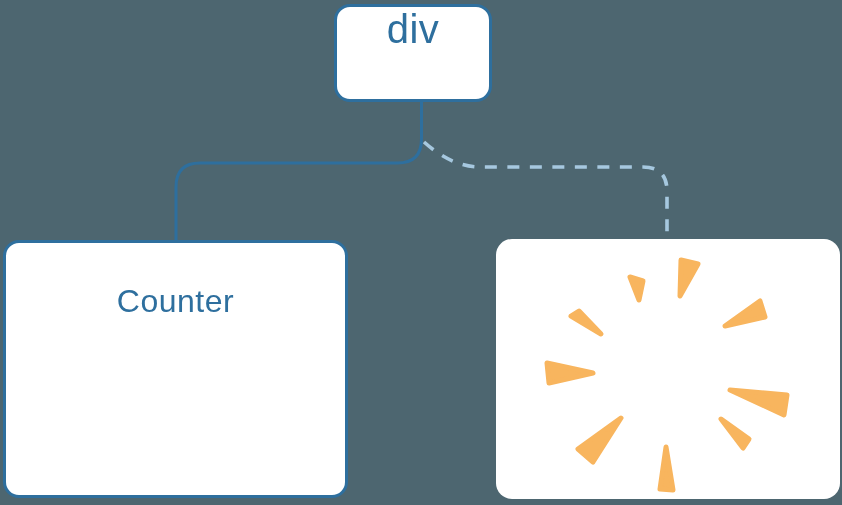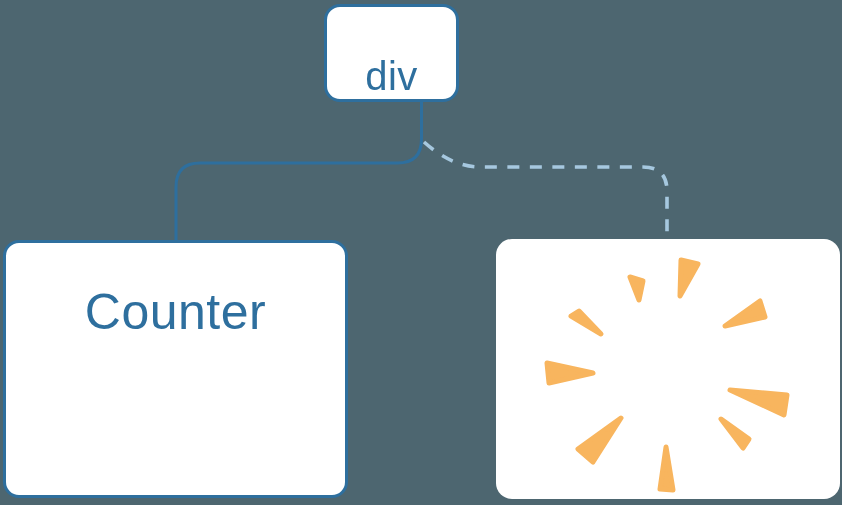--- a/index.html
+++ b/index.html
@@ -32,26 +32,26 @@
     stroke-width: 3;
   }
   .dashed-link {
     fill: none;
     stroke: var(--dashed-blue);
     stroke-width: 3.6;
     stroke-dasharray: 12 10.5;
   }
   .node-root {
     position: absolute;
-    left: 324px; top: 4px;
-    width: 135px; height: 98px;
+    left: 334px; top: 4px;
+    width: 158px; height: 98px;
     background: var(--card-white);
     border: 3px solid var(--node-blue);
     border-radius: 16px;
-    display: flex; align-items: flex-end; justify-content: center;
+    display: flex; align-items: flex-start; justify-content: center;
   }
   .node-root-label {
     color: var(--node-blue);
     font-size: 40px;
     font-weight: 500;
     letter-spacing: 0.5px;
   }
   .card {
     position: absolute;
     background: var(--card-white);
@@ -59,21 +59,21 @@
   }
   .card-counter {
     left: 3px; top: 240px;
     width: 345px; height: 258px;
     border: 3px solid var(--node-blue);
     display: flex; flex-direction: column; align-items: center;
   }
   .card-title {
     margin-top: 40px;
     color: var(--node-blue);
-    font-size: 50px;
+    font-size: 32px;
     font-weight: 500;
     letter-spacing: 0.5px;
   }
   .pill {
     margin-top: 26px;
     width: 270px; height: 101px;
     border: 2.5px solid var(--state-indigo);
     border-radius: 51px;
     display: flex;
     align-items: stretch;

